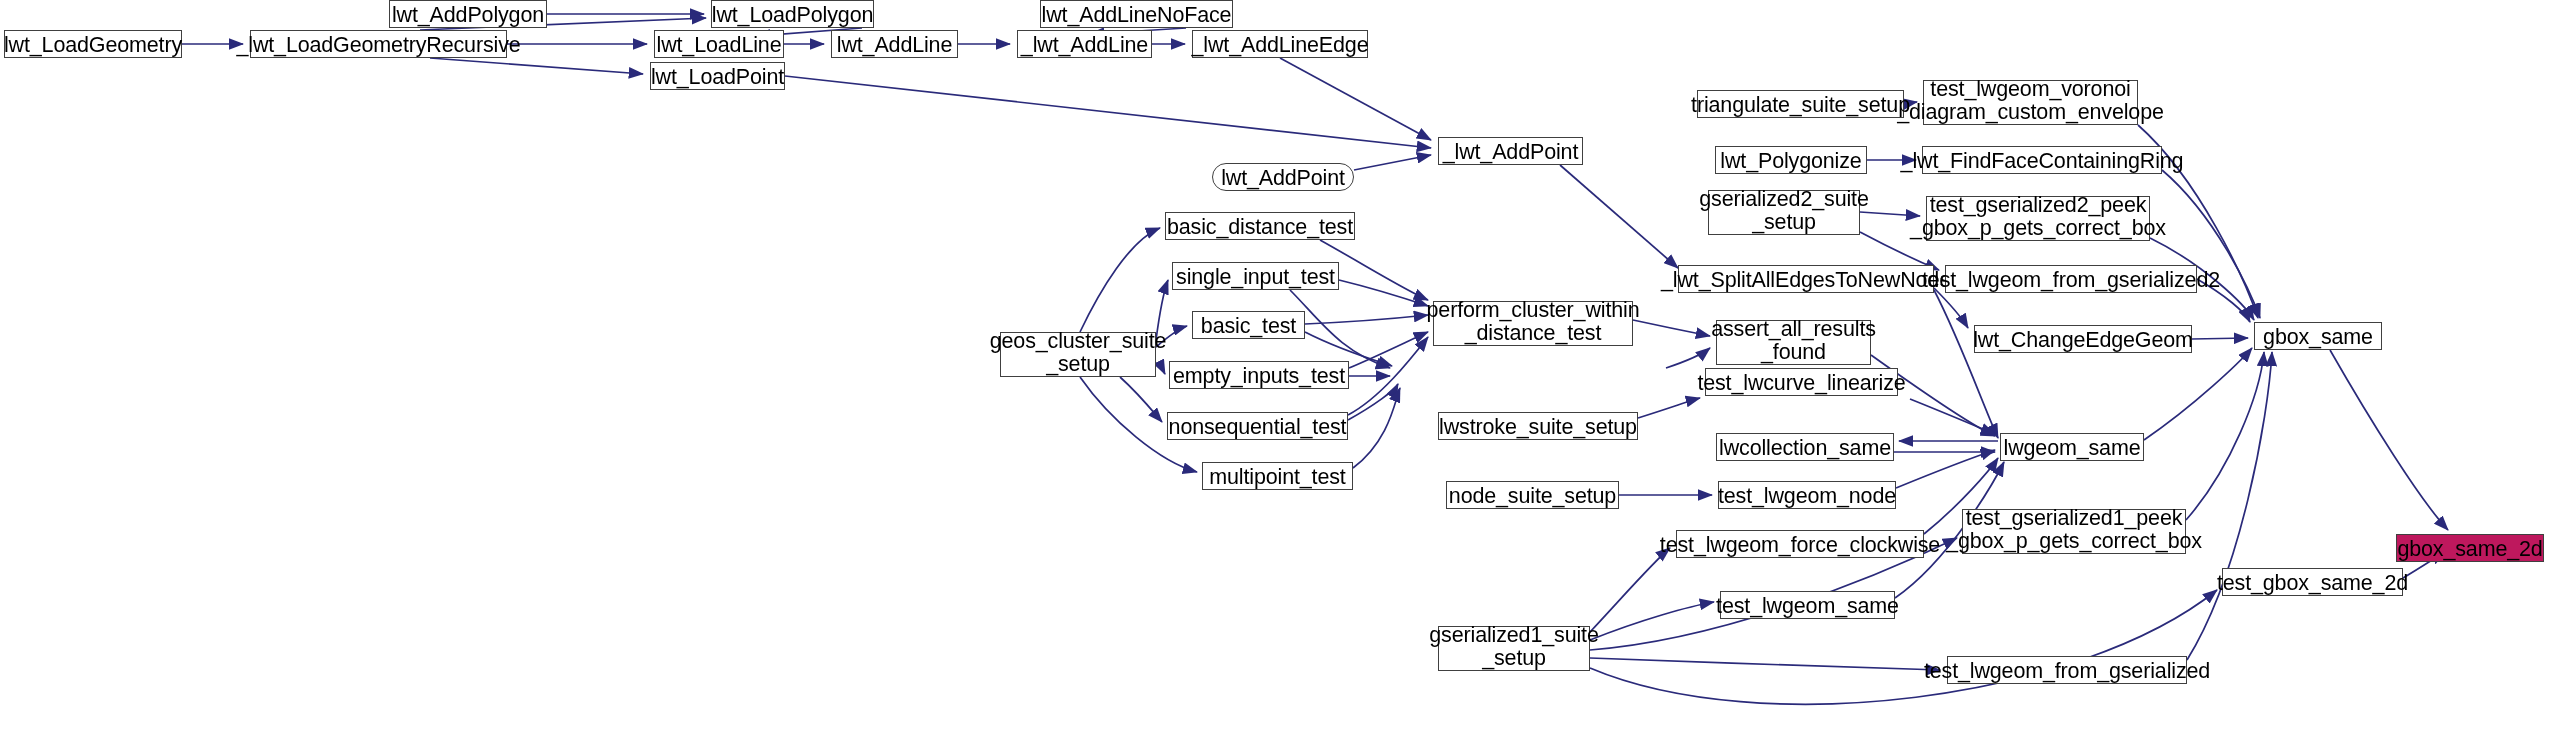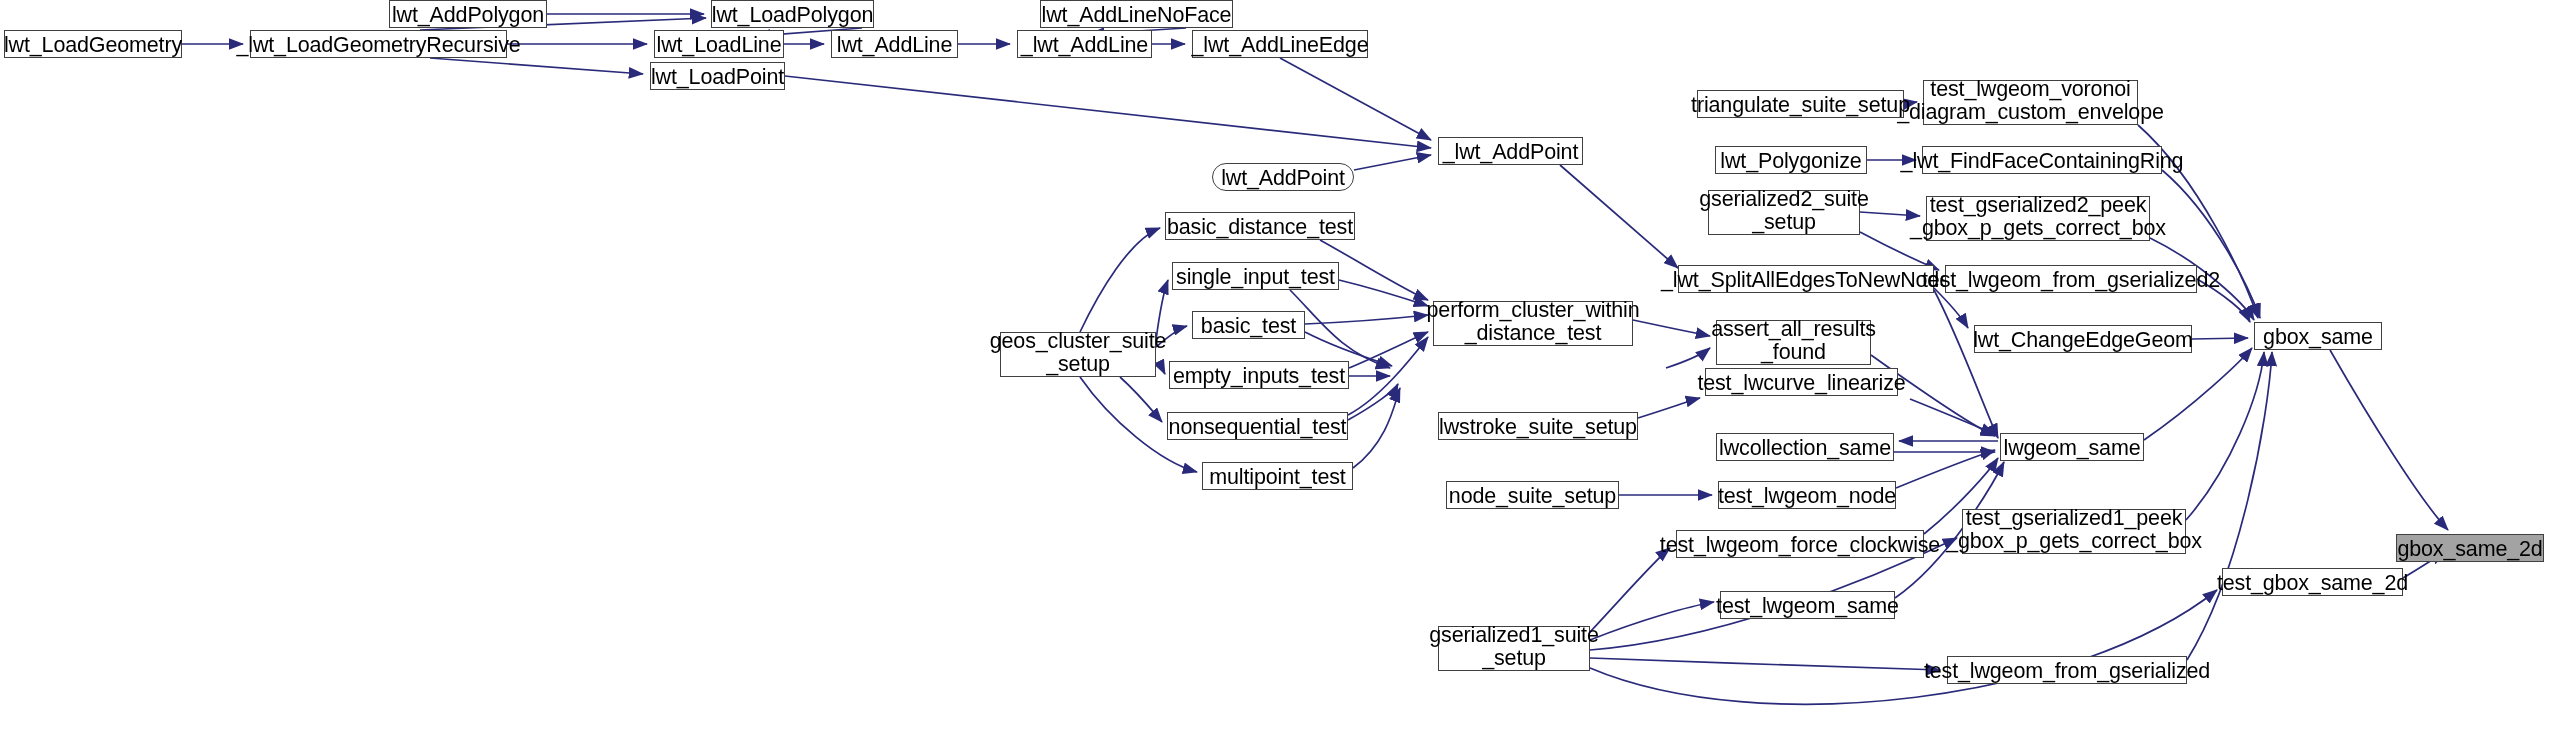--- a/index.html
+++ b/index.html
@@ -41,21 +41,21 @@
     line-height: 1.08;
     display: flex;
     align-items: flex-end;
     justify-content: center;
     text-align: center;
     white-space: pre;
     letter-spacing: -0.15px;
     cursor: pointer;
   }
   .gnode.highlight {
-    background: #a3a3a3;
+    background: #be185d;
   }
   .gnode .nlabel {
     display: block;
     padding: 0 3px;
   }
 </style>
 </head>
 <body>
 
 <div id="graph-root">

